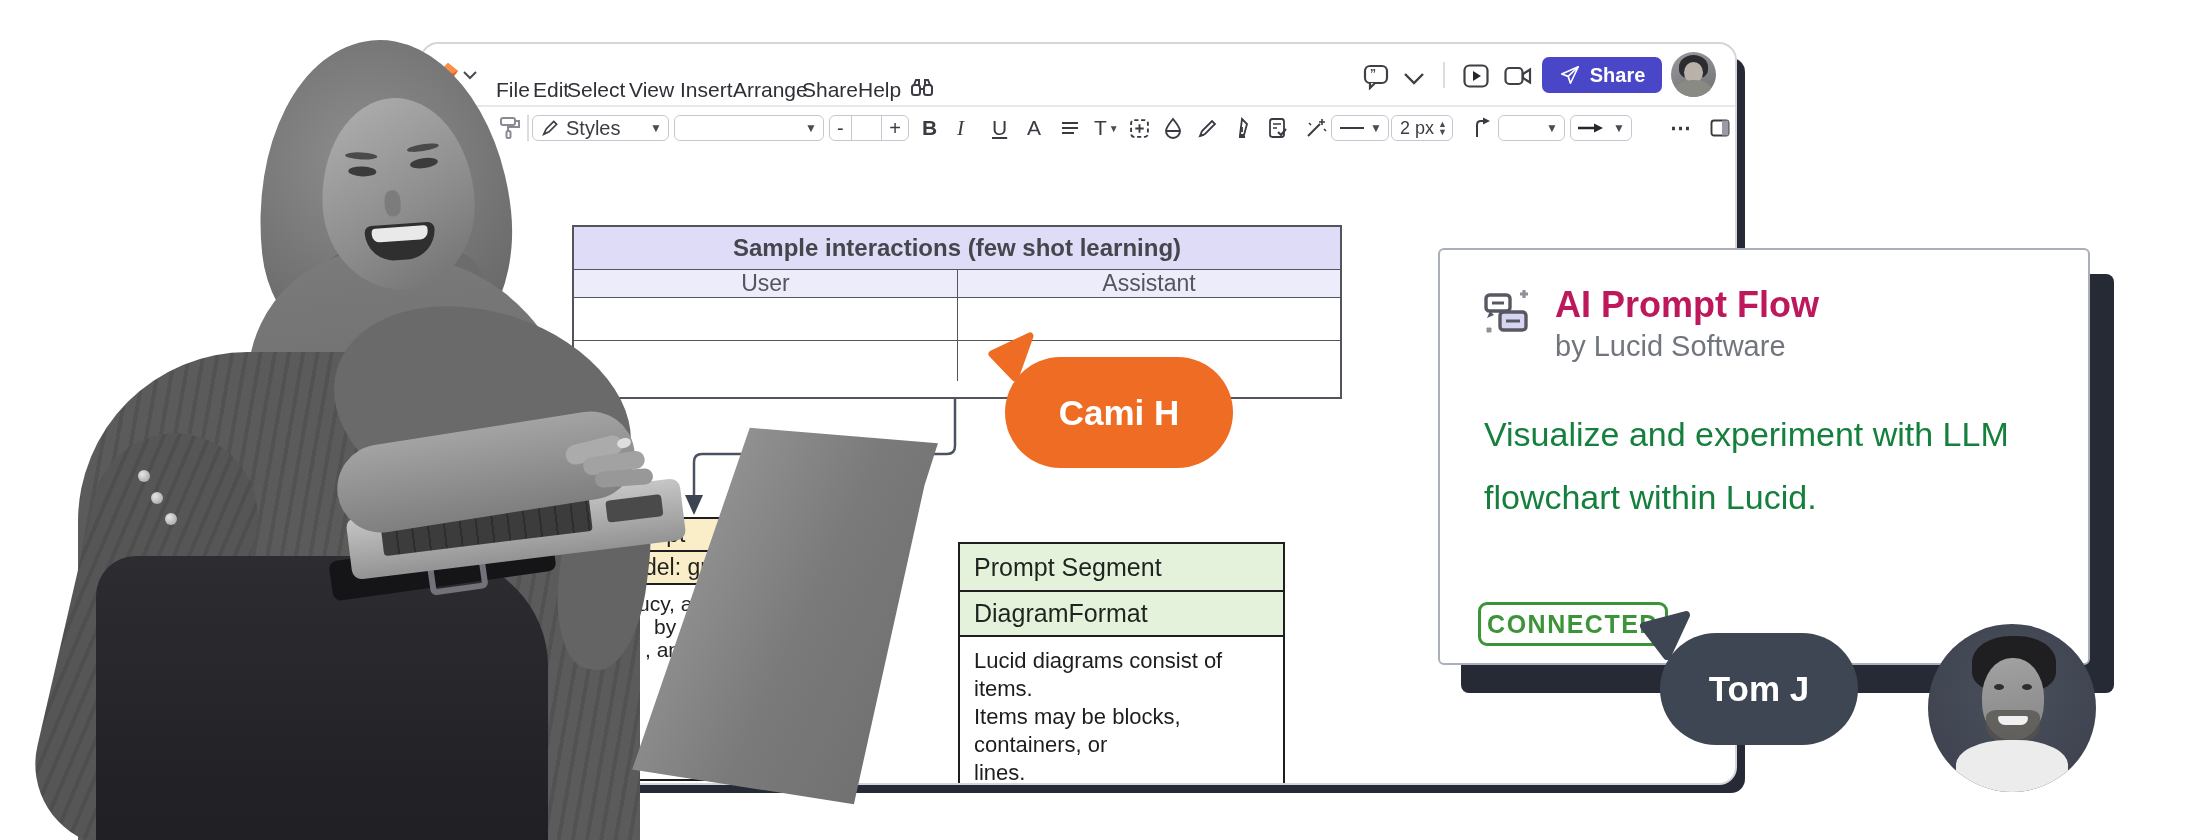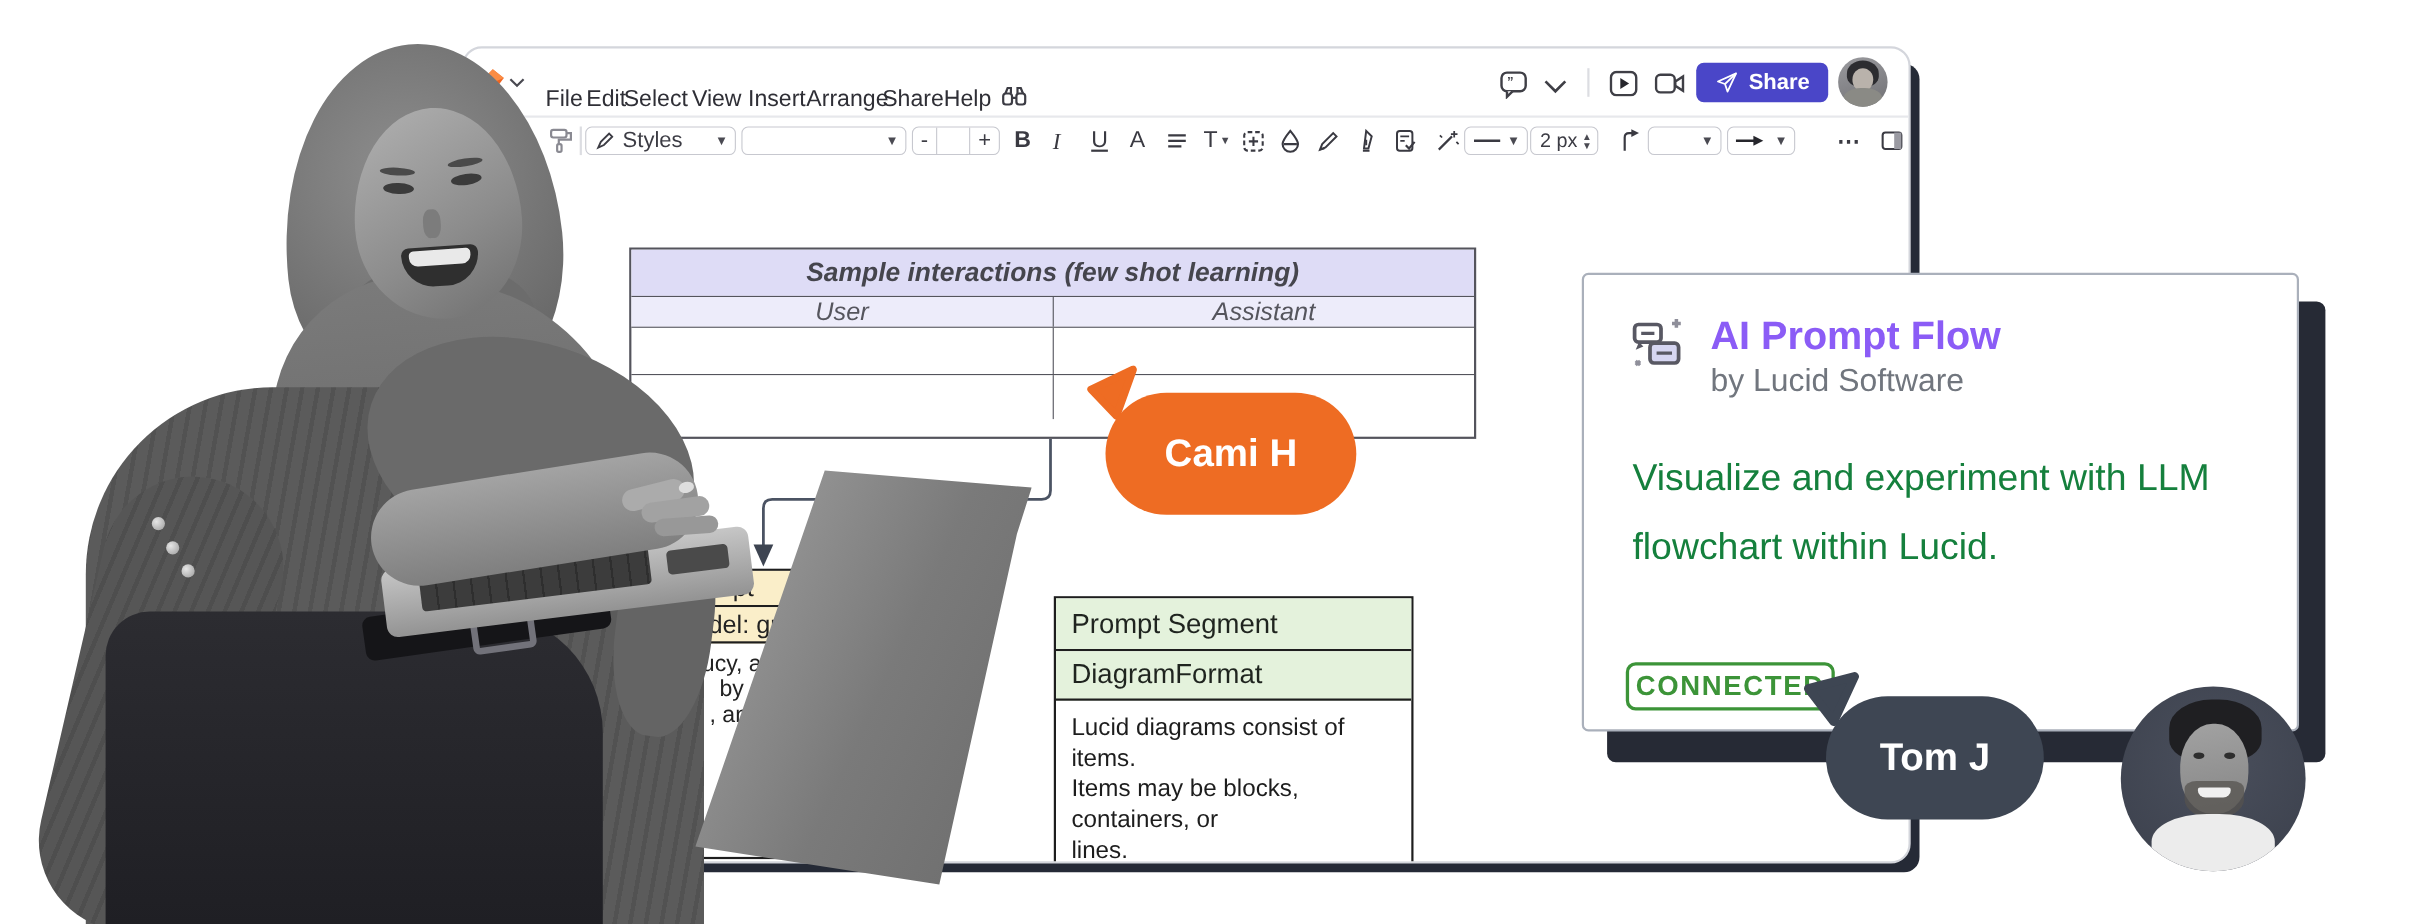--- a/index.html
+++ b/index.html
@@ -19,35 +19,35 @@
   .caret{font-size:12px;color:#4a4a52;margin-left:auto;padding:0 6px;}
   .vdiv{position:absolute;width:1.5px;background:#dcdde2;}
   svg.ic{display:block;}
 
   
   .tbr{position:absolute;display:flex;align-items:center;justify-content:center;}
 
   
   .lav-table{position:absolute;left:150px;top:181px;width:770px;height:174px;
              border:2px solid #54545c;box-sizing:border-box;background:#fff;}
-  .lav-row{position:relative;box-sizing:border-box;border-top:1.5px solid #54545c;font-style:italic;}
+  .lav-row{position:relative;box-sizing:border-box;border-top:1.5px solid #54545c;}
   .seg-table,.prm-table{position:absolute;box-sizing:border-box;border:2.5px solid #1e1e1e;background:#fff;}
   .seg-row{box-sizing:border-box;border-bottom:2.5px solid #1e1e1e;display:flex;align-items:center;
            padding-left:14px;font-size:25px;color:#1f241f;}
   .frag{position:absolute;font-size:21px;color:#222;white-space:nowrap;}
 
   
   .cursor-pill{position:absolute;display:flex;align-items:center;justify-content:center;
                color:#fff;font-size:35px;font-weight:700;border-radius:56px;}
 
   
   #card-shadow{left:1461px;top:274px;width:653px;height:419px;background:#262a35;border-radius:8px;z-index:29;}
   #card{left:1438px;top:248px;width:652px;height:417px;background:#fff;border:2px solid #aab0bb;
         border-radius:6px;z-index:30;box-sizing:border-box;}
-  #card-title{position:absolute;left:115px;top:34px;font-size:36px;font-weight:700;color:#8b5cf6;}
+  #card-title{position:absolute;left:115px;top:34px;font-size:36px;font-weight:700;color:#be185d;}
   #card-byline{position:absolute;left:115px;top:80px;font-size:29px;color:#71767e;}
   #card-body{position:absolute;left:44px;top:153px;font-size:34px;line-height:63px;color:#15803d;}
   #connected-btn{position:absolute;left:38px;top:352px;width:190px;height:44px;border:3px solid #3c9438;
         border-radius:9px;color:#3c9438;font-size:25px;font-weight:700;letter-spacing:1.5px;
         display:flex;align-items:center;justify-content:center;background:#fff;box-sizing:border-box;}
 
   
   .avatar{border-radius:50%;overflow:hidden;}
   
   .ribbed{background:repeating-linear-gradient(100deg,#5b5b5b 0 10px,#525252 10px 14px);}

